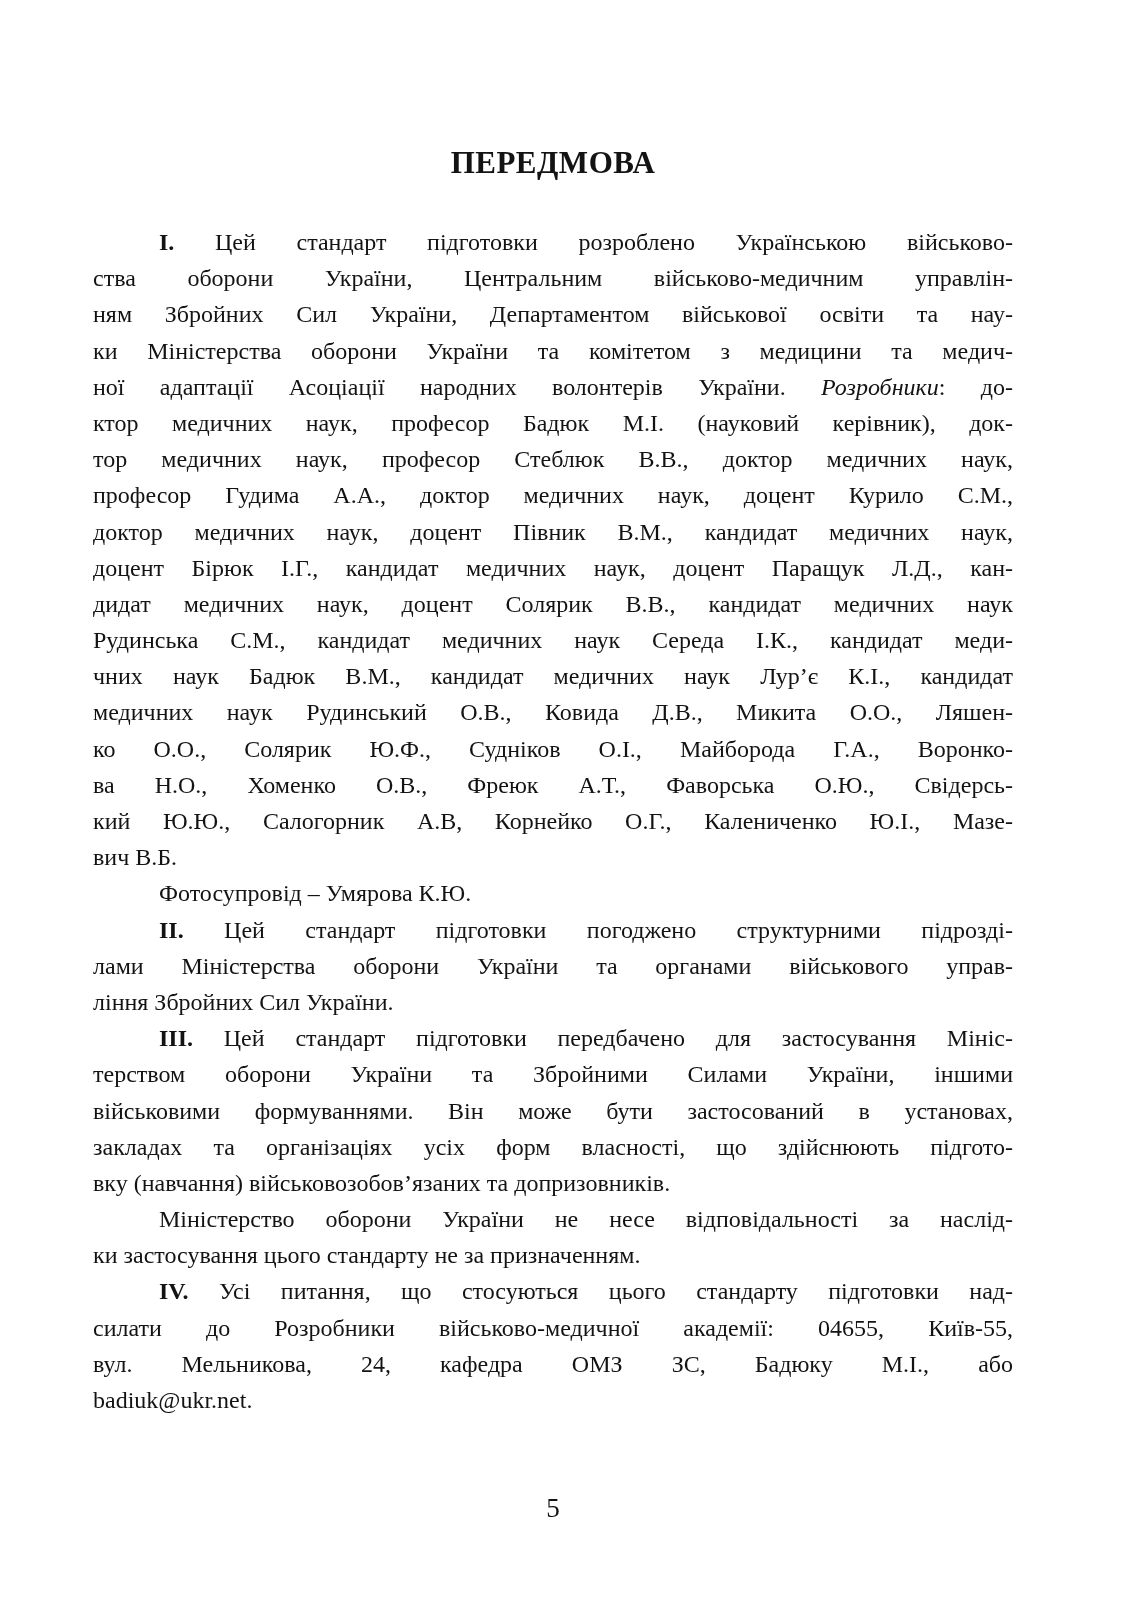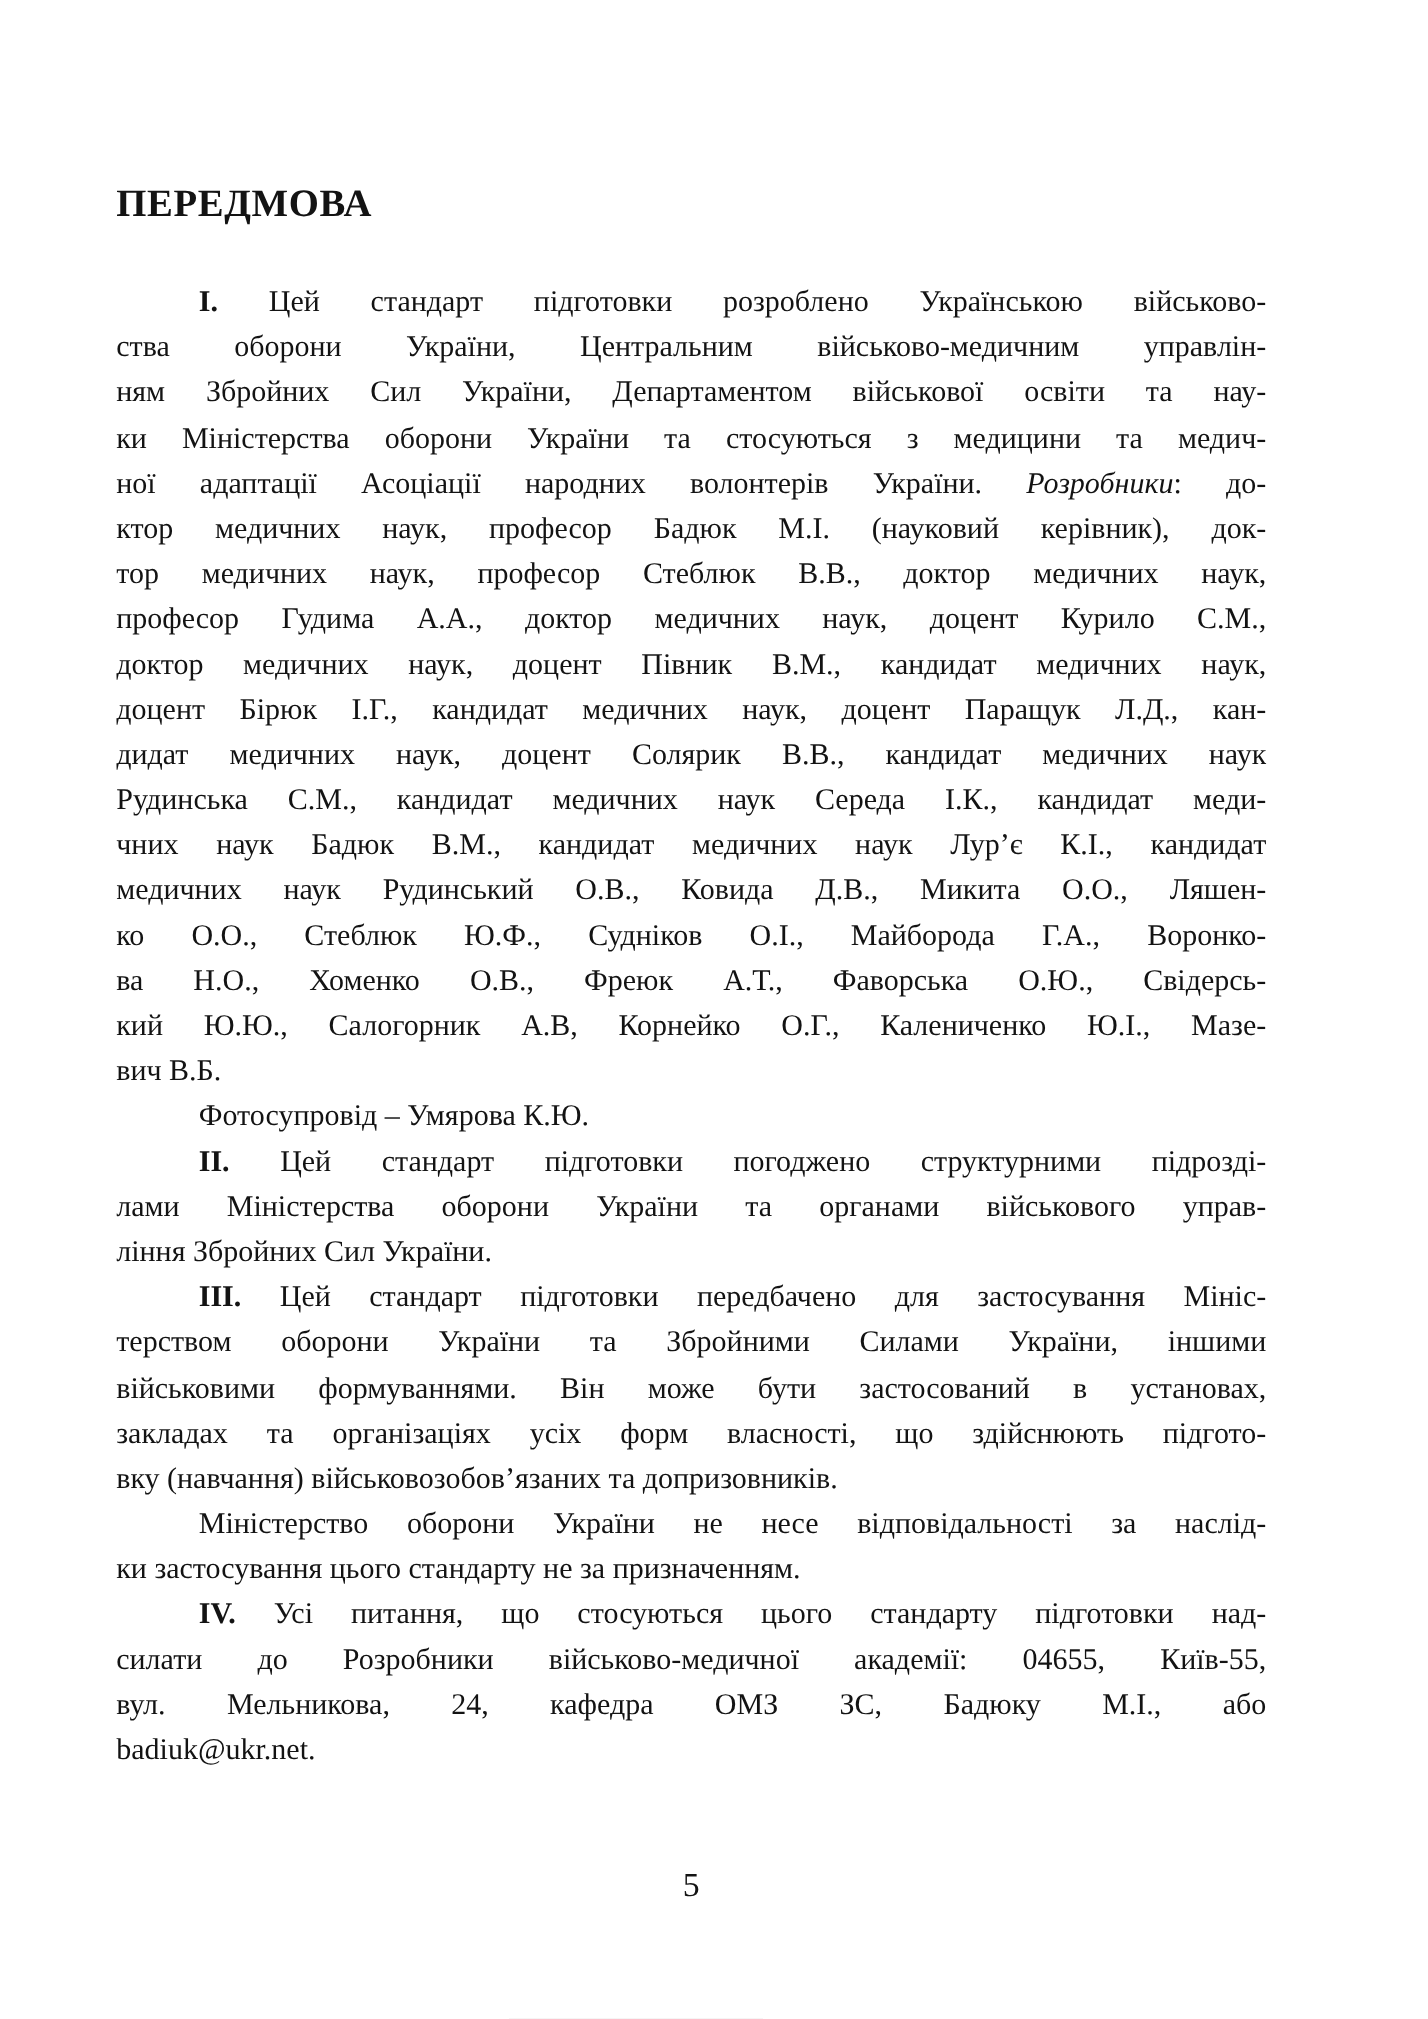--- a/index.html
+++ b/index.html
@@ -16,21 +16,21 @@
     font-family: "Liberation Serif", "DejaVu Serif", serif;
     overflow: hidden;
   }
   .content {
     position: absolute;
     left: 93px;
     top: 144px;
     width: 920px;
   }
   .doc-title {
-    text-align: left;
+    text-align: center;
     font-weight: bold;
     font-size: 31px;
     line-height: 38px;
     letter-spacing: 0.5px;
     margin: 0 0 42px 0;
   }
   .paragraph {
     margin: 0;
   }
   .line {
@@ -68,32 +68,32 @@
 <body>
 
 <div class="page">
   <div class="content">
     <h1 class="doc-title">ПЕРЕДМОВА</h1>
     <div id="paragraphs">
         <div class="paragraph">
           <div class="line justified indent"><span class="run-bold ">І.</span><span class=""> Цей стандарт підготовки розроблено Українською військово-</span></div>
           <div class="line justified"><span class="">ства оборони України, Центральним військово-медичним управлін-</span></div>
           <div class="line justified"><span class="">ням Збройних Сил України, Департаментом військової освіти та нау-</span></div>
-          <div class="line justified"><span class="">ки Міністерства оборони України та стосуються з медицини та медич-</span></div>
+          <div class="line justified"><span class="">ки Міністерства оборони України та комітетом з медицини та медич-</span></div>
           <div class="line justified"><span class="">ної адаптації Асоціації народних волонтерів України. </span><span class="run-italic">Розробники</span><span class="">: до-</span></div>
           <div class="line justified"><span class="">ктор медичних наук, професор Бадюк М.І. (науковий керівник), док-</span></div>
           <div class="line justified"><span class="">тор медичних наук, професор Стеблюк В.В., доктор медичних наук,</span></div>
           <div class="line justified"><span class="">професор Гудима А.А., доктор медичних наук, доцент Курило С.М.,</span></div>
           <div class="line justified"><span class="">доктор медичних наук, доцент Півник В.М., кандидат медичних наук,</span></div>
           <div class="line justified"><span class="">доцент Бірюк І.Г., кандидат медичних наук, доцент Паращук Л.Д., кан-</span></div>
           <div class="line justified"><span class="">дидат медичних наук, доцент Солярик В.В., кандидат медичних наук</span></div>
           <div class="line justified"><span class="">Рудинська С.М., кандидат медичних наук Середа І.К., кандидат меди-</span></div>
           <div class="line justified"><span class="">чних наук Бадюк В.М., кандидат медичних наук Лур’є К.І., кандидат</span></div>
           <div class="line justified"><span class="">медичних наук Рудинський О.В., Ковида Д.В., Микита О.О., Ляшен-</span></div>
-          <div class="line justified"><span class="">ко О.О., Стеблюк Ю.Ф., Судніков О.І., Майборода Г.А., Воронко-</span></div>
+          <div class="line justified"><span class="">ко О.О., Солярик Ю.Ф., Судніков О.І., Майборода Г.А., Воронко-</span></div>
           <div class="line justified"><span class="">ва Н.О., Хоменко О.В., Фреюк А.Т., Фаворська О.Ю., Свідерсь-</span></div>
           <div class="line justified"><span class="">кий Ю.Ю., Салогорник А.В, Корнейко О.Г., Калениченко Ю.І., Мазе-</span></div>
           <div class="line last"><span class="">вич В.Б.</span></div>
         </div>
         <div class="paragraph">
           <div class="line last indent"><span class="">Фотосупровід – Умярова К.Ю.</span></div>
         </div>
         <div class="paragraph">
           <div class="line justified indent"><span class="run-bold ">ІІ.</span><span class=""> Цей стандарт підготовки погоджено структурними підрозді-</span></div>
           <div class="line justified"><span class="">лами Міністерства оборони України та органами військового управ-</span></div>

